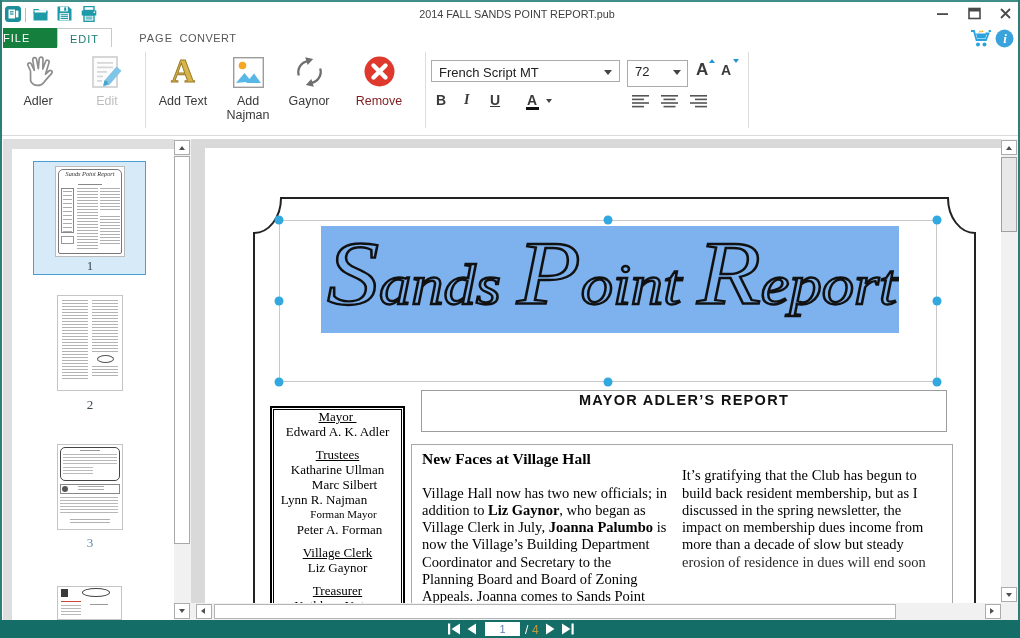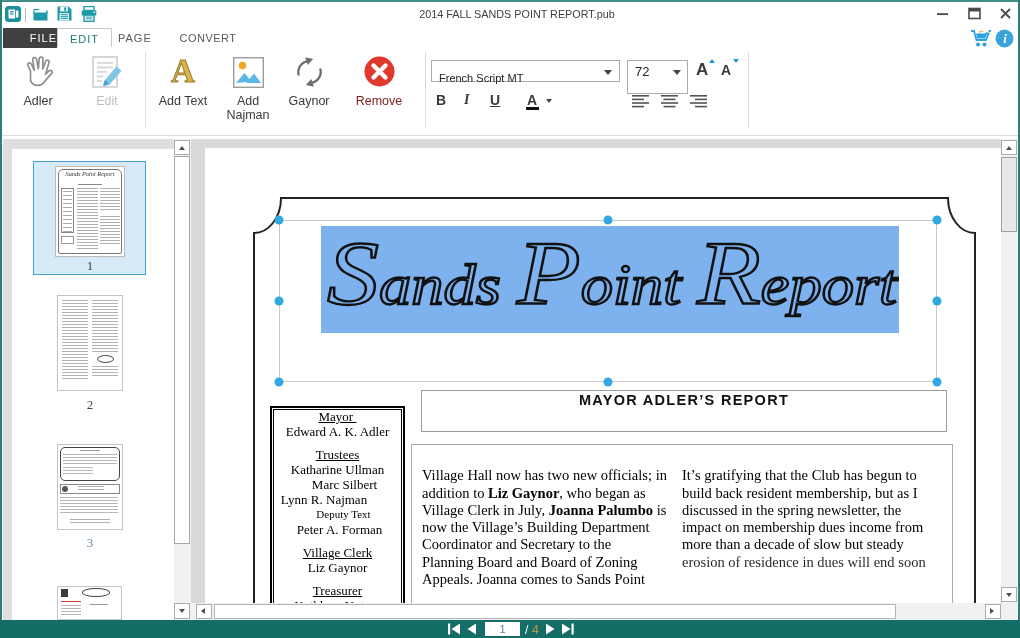--- a/index.html
+++ b/index.html
@@ -66,23 +66,23 @@
   <circle cx="8" cy="15.5" r="2" fill="#2aa3e0"></circle>
   <circle cx="14.5" cy="15.5" r="2" fill="#2aa3e0"></circle>
   <rect x="18.6" y="1" width="2.4" height="2" fill="#2aa3e0"></rect>
 </svg>
 <svg class="abs" style="left:995px;top:29px;z-index:30;" width="19" height="19" viewBox="0 0 19 19">
   <circle cx="9.5" cy="9.5" r="9" fill="#3ba3db"></circle>
   <text x="10" y="14" font-family="Liberation Serif,serif" font-style="italic" font-weight="bold" font-size="13" fill="#fff" text-anchor="middle">i</text>
 </svg>
 
 <div id="tabrow" class="abs" style="left:2px;top:28px;width:1016px;height:20px;background:#fff;"></div>
-<div class="abs" style="left:3px;top:28px;width:54px;height:20px;background:#404040;color:#fff;font-size:11px;letter-spacing:1px;text-align:right;line-height:21px;">FILE</div>
+<div class="abs" style="left:3px;top:28px;width:54px;height:20px;background:#15803d;color:#fff;font-size:11px;letter-spacing:1px;text-align:left;line-height:21px;">FILE</div>
 <div class="abs" style="left:57px;top:28px;width:55px;height:19px;background:#fff;border:1px solid #c9c9c9;border-bottom:none;box-sizing:border-box;color:#1b7a73;font-size:11px;letter-spacing:1px;text-align:center;line-height:20px;">EDIT</div>
-<div class="abs" style="left:118px;top:28px;width:55px;height:20px;color:#585858;font-size:11px;letter-spacing:1px;text-align:left;line-height:21px;">PAGE</div>
+<div class="abs" style="left:118px;top:28px;width:55px;height:20px;color:#585858;font-size:11px;letter-spacing:1px;text-align:right;line-height:21px;">PAGE</div>
 <div class="abs" style="left:178px;top:28px;width:60px;height:20px;color:#585858;font-size:11px;letter-spacing:0.5px;text-align:center;line-height:21px;">CONVERT</div>
 
 <div id="toolbar" class="abs" style="left:2px;top:48px;width:1016px;height:87px;background:#fff;"></div>
 
 <svg class="abs" style="left:22px;top:56px;" width="33" height="34" viewBox="0 0 33 34">
   <path d="M8.5 15 l-2.5-5.5 c-1-2.4 2.2-3.8 3.3-1.5 l3 6.3 -1.5-10.5 c-0.4-2.6 3.2-3.1 3.7-0.6 l1.8 9.5 0.9-9.8 c0.2-2.6 3.8-2.4 3.8 0.2 l-0.2 9.8 2.8-7.4 c0.9-2.4 4.2-1.2 3.4 1.2 l-3.5 11.5 c0 0 1.8-1.8 3.4-3.2 1.9-1.7 4.4 0.6 2.6 2.6 -2.3 2.6-5.7 6.3-7.6 8.8 -1.5 1.9-3.6 3-6.3 3 -3.1 0-5.8-1.7-7-4.5z" fill="#fff" stroke="#8e8e8e" stroke-width="1.7" stroke-linejoin="round"></path>
 </svg>
 <div class="abs" style="left:10px;top:94px;width:56px;text-align:center;font-size:12.5px;color:#3a3a3a;">Adler</div>
 
 <svg class="abs" style="left:92px;top:56px;" width="32" height="34" viewBox="0 0 32 34">
@@ -118,25 +118,25 @@
 <div class="abs" style="left:281px;top:94px;width:56px;text-align:center;font-size:12.5px;color:#3a3a3a;">Gaynor</div>
 
 <svg class="abs" style="left:364px;top:56px;" width="31" height="31" viewBox="0 0 31 31">
   <circle cx="15.5" cy="15.5" r="15" fill="#df392e"></circle>
   <path d="M9.5 9.5 l12 12 M21.5 9.5 l-12 12" stroke="#fff" stroke-width="4.4" stroke-linecap="round"></path>
 </svg>
 <div class="abs" style="left:351px;top:94px;width:56px;text-align:center;font-size:12.5px;color:#7f1d1d;">Remove</div>
 <div class="abs" style="left:425px;top:52px;width:1px;height:76px;background:#dcdcdc;"></div>
 
 <div class="abs" style="left:431px;top:60px;width:189px;height:22px;border:1px solid #ababab;box-sizing:border-box;background:#fff;">
-  <div class="abs" style="left:7px;top:11px;font-size:11px;color:#222;">French Script MT</div>
+  <div class="abs" style="left:7px;top:4px;font-size:13px;color:#222;">French Script MT</div>
   <div class="abs" style="left:172px;top:9px;width:0;height:0;border-left:4px solid transparent;border-right:4px solid transparent;border-top:5px solid #444;"></div>
 </div>
 
-<div class="abs" style="left:627px;top:60px;width:61px;height:34px;border:1px solid #ababab;box-sizing:border-box;background:#fff;">
+<div class="abs" style="left:627px;top:60px;width:61px;height:27px;border:1px solid #ababab;box-sizing:border-box;background:#fff;">
   <div class="abs" style="left:7px;top:3px;font-size:13px;color:#222;">72</div>
   <div class="abs" style="left:45px;top:9px;width:0;height:0;border-left:4px solid transparent;border-right:4px solid transparent;border-top:5px solid #444;"></div>
 </div>
 
 <div class="abs" style="left:696px;top:60px;font-size:17px;font-weight:bold;color:#3a3a3a;">A</div>
 <div class="abs" style="left:709px;top:59px;width:0;height:0;border-left:3.5px solid transparent;border-right:3.5px solid transparent;border-bottom:4.5px solid #2196d6;"></div>
 <div class="abs" style="left:721px;top:62px;font-size:14px;font-weight:bold;color:#3a3a3a;">A</div>
 <div class="abs" style="left:733px;top:59px;width:0;height:0;border-left:3.5px solid transparent;border-right:3.5px solid transparent;border-top:4.5px solid #2196d6;"></div>
 
 <div class="abs" style="left:436px;top:92px;font-size:14px;font-weight:bold;color:#3a3a3a;">B</div>
@@ -247,32 +247,33 @@
   <div style="position:absolute;left:1px;top:1px;right:1px;bottom:1px;border:1px solid #000;"></div>
 </div>
 <div class="abs" style="left:272px;top:409px;width:131px;font-family:'Liberation Serif',serif;font-size:13px;line-height:15px;color:#000;text-align:center;">
   <div style="text-decoration:underline;">Mayor&nbsp;</div>
   <div>Edward A. K. Adler</div>
   <div style="height:8px;"></div>
   <div style="text-decoration:underline;">Trustees</div>
   <div>Katharine Ullman</div>
   <div style="padding-left:14px;">Marc Silbert</div>
   <div style="padding-right:27px;">Lynn R. Najman</div>
-  <div style="font-size:11px;padding-left:12px;">Deputy Text</div>
+  <div style="font-size:11px;padding-left:12px;">Forman Mayor</div>
   <div style="padding-left:4px;">Peter A. Forman</div>
   <div style="height:8px;"></div>
   <div style="text-decoration:underline;">Village Clerk</div>
   <div>Liz Gaynor</div>
   <div style="height:8px;"></div>
   <div style="text-decoration:underline;">Treasurer</div>
   <div>Kathleen Notaro</div>
 </div>
 
 <div class="abs" style="left:411px;top:444px;width:542px;height:166px;border:1px solid #a8a8a8;box-sizing:border-box;"></div>
 <div id="colL" class="abs" style="left:422px;top:450px;width:260px;font-family:'Liberation Serif',serif;font-size:14.5px;line-height:17.3px;color:#000;white-space:nowrap;">
+  <div style="font-weight:bold;font-size:15.5px;">New Faces at Village Hall</div>
   <div style="height:17.3px;"></div>
   <div>Village Hall now has two new officials; in<br>
 addition to <b>Liz Gaynor</b>, who began as<br>
 Village Clerk in July, <b>Joanna Palumbo</b> is<br>
 now the Village’s Building Department<br>
 Coordinator and Secretary to the<br>
 Planning Board and Board of Zoning<br>
 Appeals. Joanna comes to Sands Point</div>
 </div>
 <div id="colR" class="abs" style="left:682px;top:450px;width:260px;font-family:'Liberation Serif',serif;font-size:14.5px;line-height:17.3px;color:#000;white-space:nowrap;">

